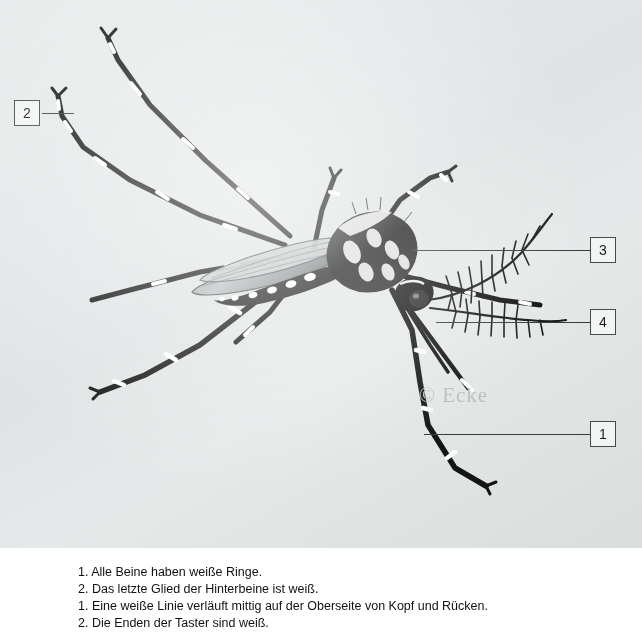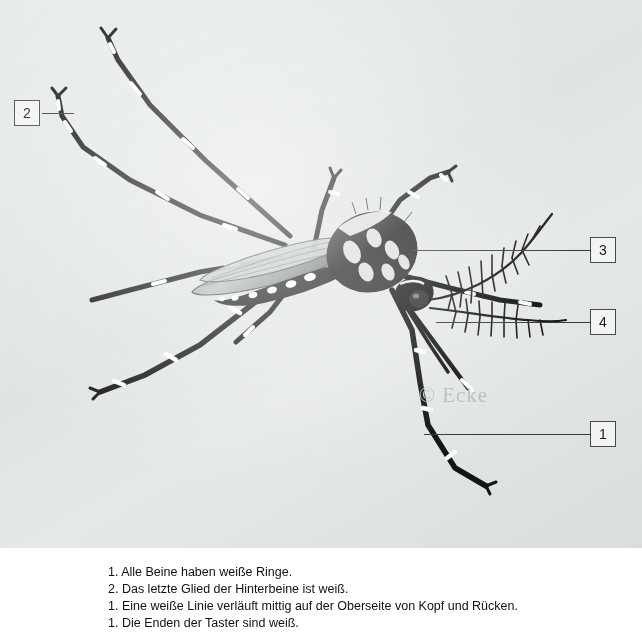--- a/index.html
+++ b/index.html
@@ -66,21 +66,21 @@
     font-family: "Liberation Serif", serif;
     user-select: none;
   }
   .legend {
     position: absolute;
     left: 0;
     top: 548px;
     width: 642px;
     height: 92px;
     background: #ffffff;
-    padding: 16px 0 0 108px;
+    padding: 16px 0 0 78px;
     box-sizing: border-box;
   }
   .legend-line {
     font-size: 12.5px;
     color: #111111;
     line-height: 17px;
     white-space: nowrap;
   }
 </style>
 </head>
@@ -298,16 +298,16 @@
     <div class="callout-box" style="left:590px; top:309px;">4</div>
     <div class="callout-box" style="left:590px; top:421px;">1</div>
 
     <div class="watermark">© Ecke</div>
   </div>
 
   <div class="legend">
     <div class="legend-line">1. Alle Beine haben weiße Ringe.</div>
     <div class="legend-line">2. Das letzte Glied der Hinterbeine ist weiß.</div>
     <div class="legend-line">1. Eine weiße Linie verläuft mittig auf der Oberseite von Kopf und Rücken.</div>
-    <div class="legend-line">1. Die Enden der Taster sind weiß.</div>
+    <div class="legend-line">2. Die Enden der Taster sind weiß.</div>
   </div>
 
 </div>
 
 </body></html>

